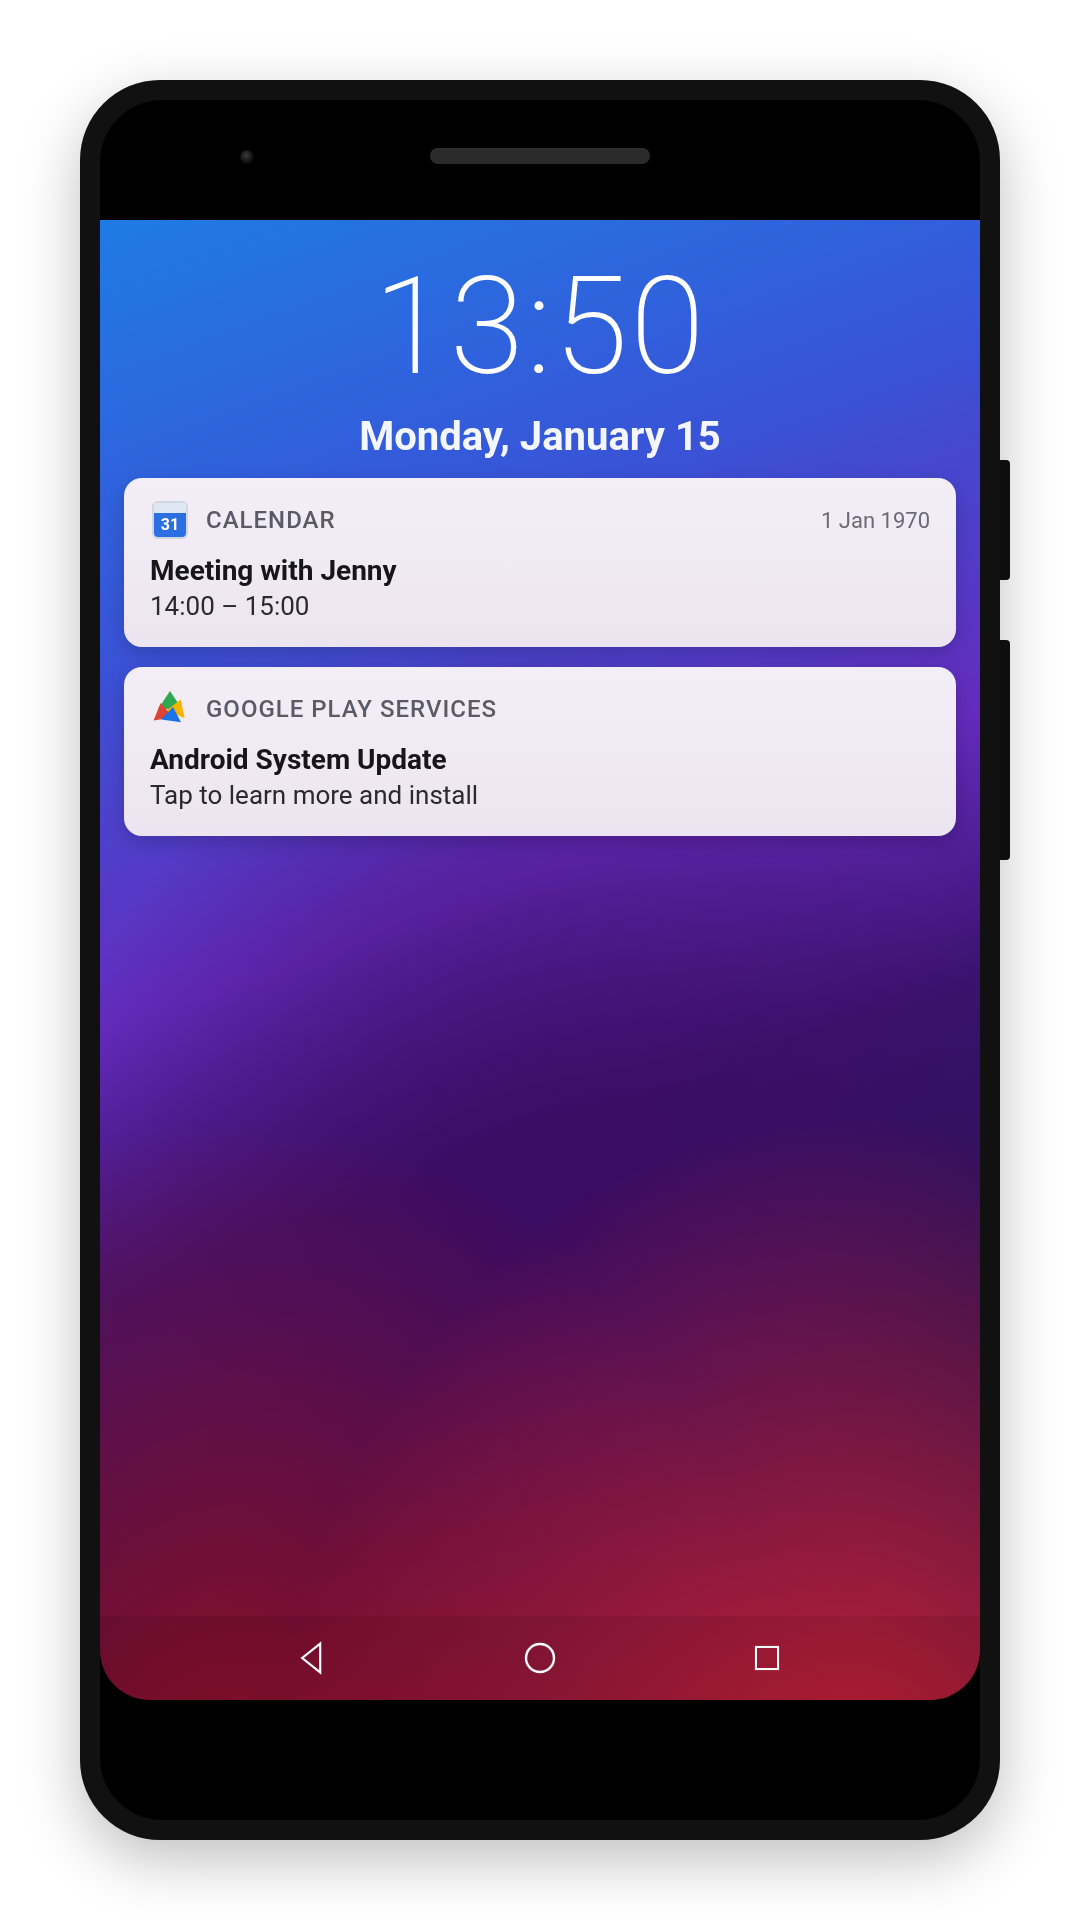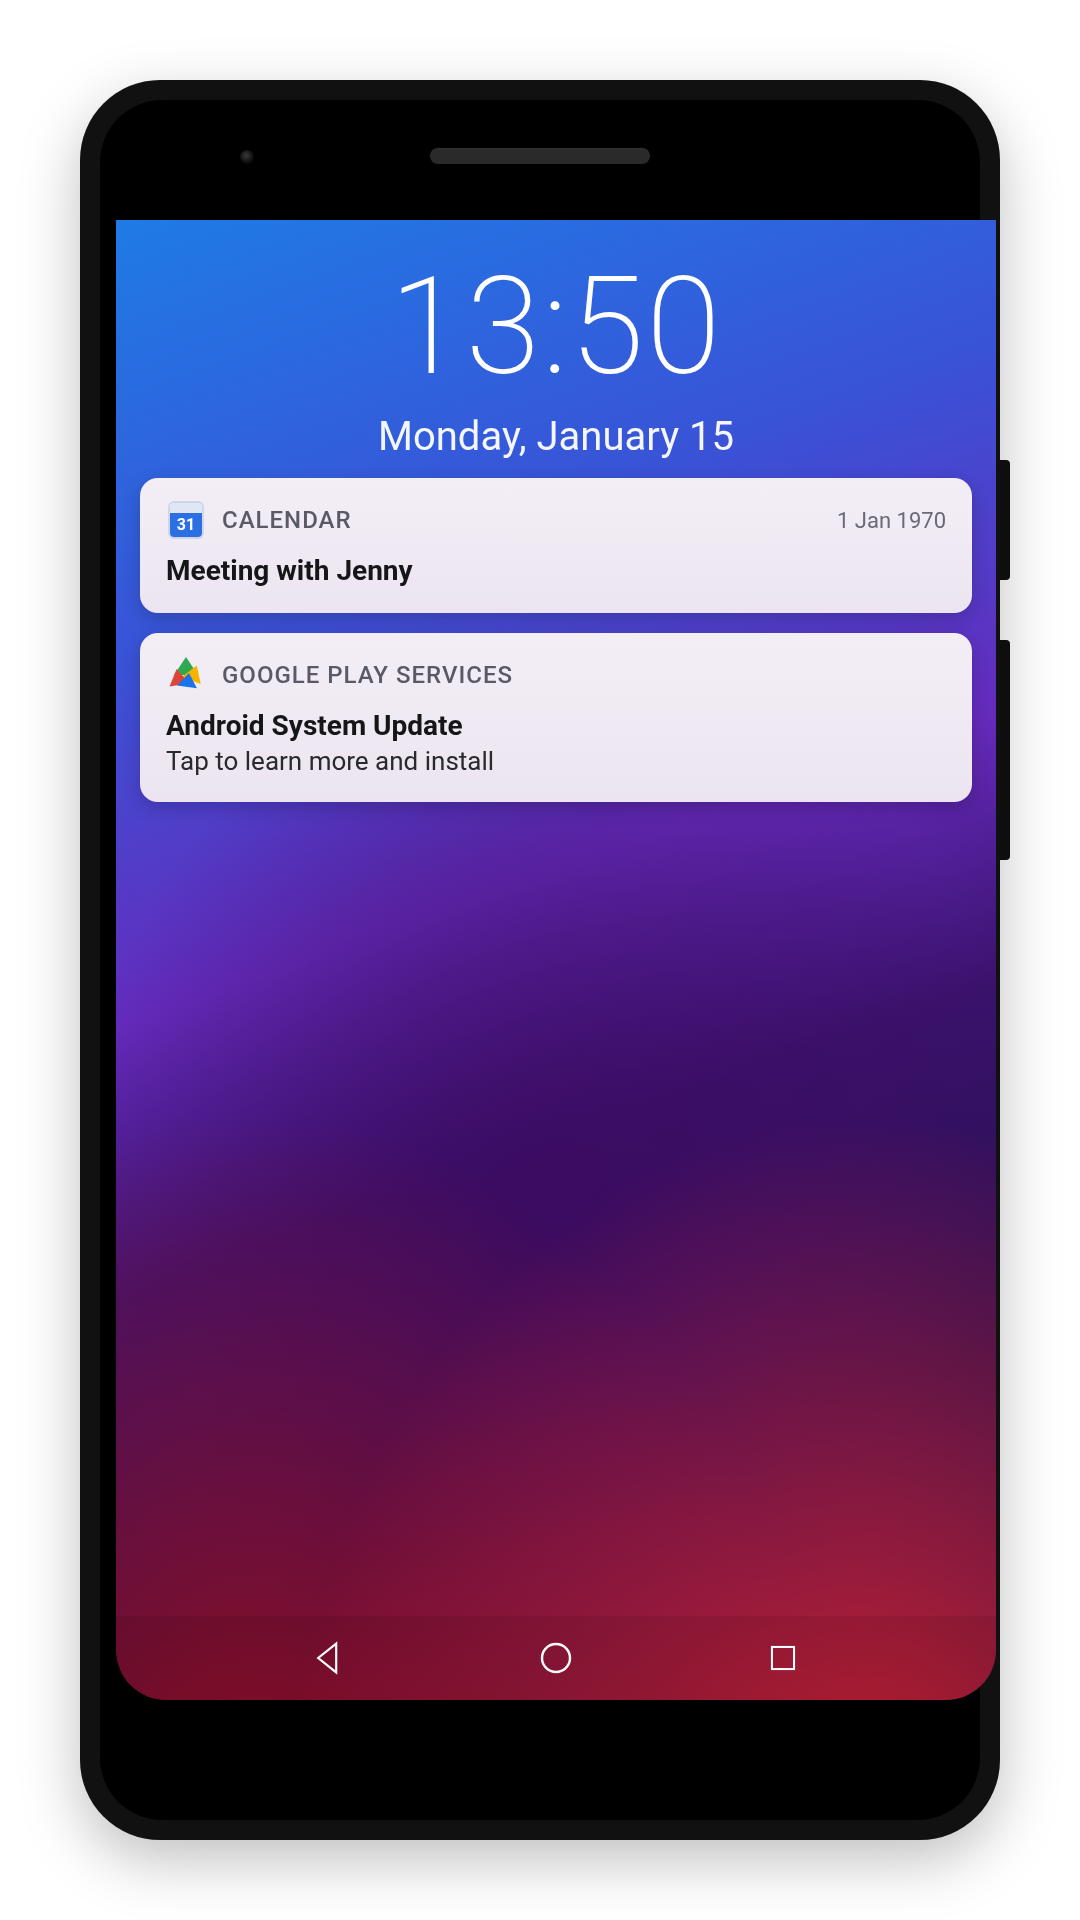--- a/index.html
+++ b/index.html
@@ -81,35 +81,34 @@
       border-radius: 0 0 50px 50px;
       background:
         radial-gradient(120% 90% at 85% 110%, rgba(225,35,45,0.95) 0%, rgba(225,35,45,0.0) 55%),
         radial-gradient(120% 90% at 15% 110%, rgba(170,15,30,0.9) 0%, rgba(170,15,30,0.0) 55%),
         radial-gradient(80% 60% at 50% 70%, rgba(60,10,95,0.85) 0%, rgba(60,10,95,0.0) 70%),
         linear-gradient(160deg, #1f7be6 0%, #3a52d6 25%, #652bbd 45%, #3a126d 60%, #27104e 80%);
       position: relative;
       overflow: hidden;
       display: flex;
       flex-direction: column;
-      margin-left: 16px;
     }
     .clock {
       color: #fff;
       text-align: center;
       font-weight: 200;
       font-size: 135px;
       letter-spacing: 2px;
       margin-top: 40px;
       line-height: 1;
     }
     .date {
       color: #fff;
       text-align: center;
-      font-weight: 400;
+      font-weight: 700;
       font-size: 40px;
       margin-top: 18px;
       opacity: 0.95;
     }
     .clear-row {
       display: flex;
       justify-content: flex-end;
       padding: 0 30px;
       margin-top: 20px;
     }
@@ -268,20 +267,21 @@
               <div class="app-icon">
                 <div class="cal-outer">
                   <div class="cal-top"></div>
                   <div class="cal-num">31</div>
                 </div>
               </div>
               <div class="app-name">CALENDAR</div>
               <div class="timestamp">1 Jan 1970</div>
             </div>
             <div class="card-title">Meeting with Jenny</div>
+            <div class="card-body">14:00 – 15:00</div>
           </div>
 
 
           <div class="card">
             <div class="card-head">
               <div class="app-icon">
                 <div class="play-outer">
                   <div class="tri g"></div>
                   <div class="tri y"></div>
                   <div class="tri r"></div>

